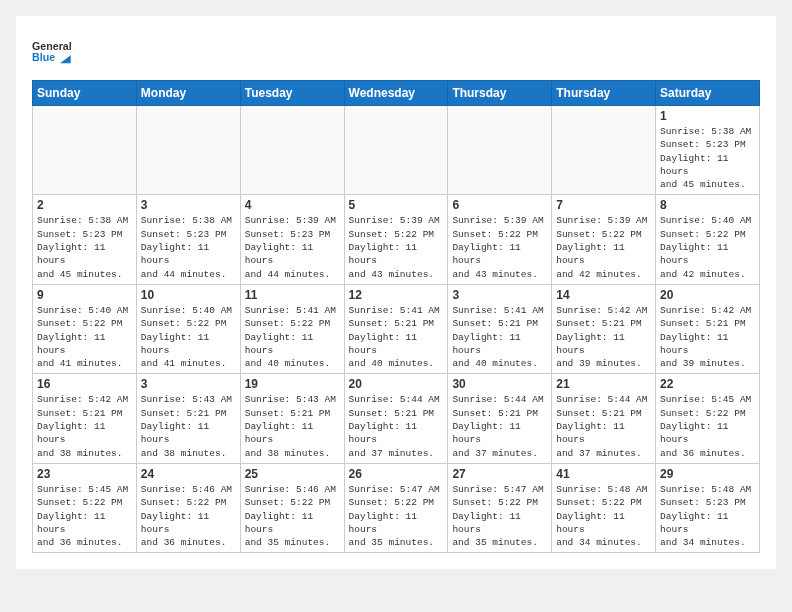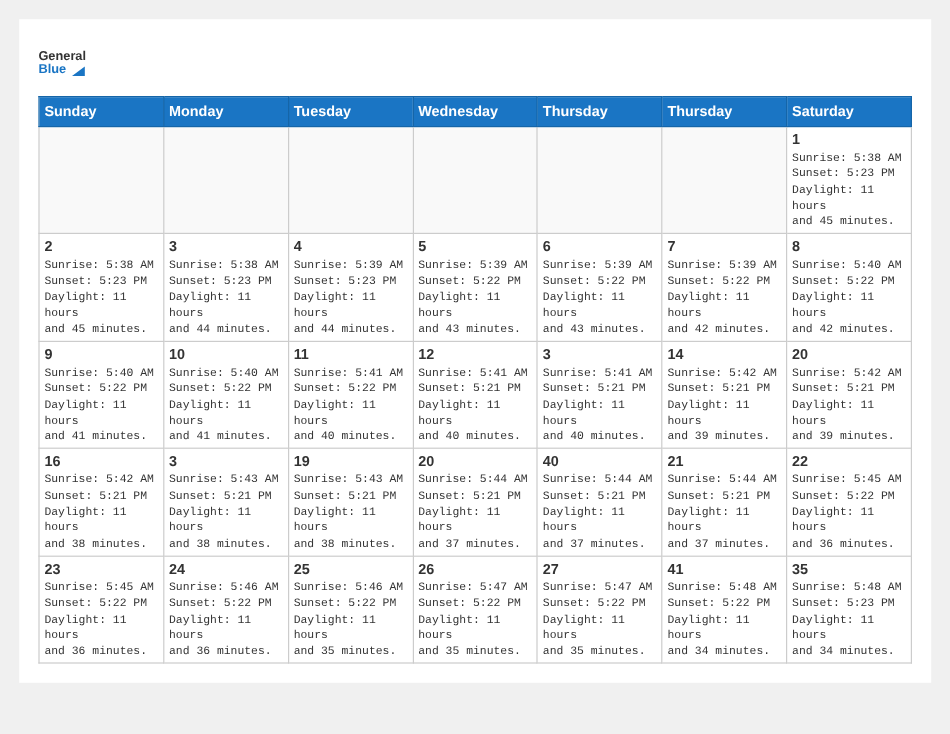--- a/index.html
+++ b/index.html
@@ -195,21 +195,21 @@
           </td>
           <td>
             <span class="day-number">19</span>
             <div class="day-info">Sunrise: 5:43 AM<br>Sunset: 5:21 PM<br>Daylight: 11 hours<br>and 38 minutes.</div>
           </td>
           <td>
             <span class="day-number">20</span>
             <div class="day-info">Sunrise: 5:44 AM<br>Sunset: 5:21 PM<br>Daylight: 11 hours<br>and 37 minutes.</div>
           </td>
           <td>
-            <span class="day-number">40</span>
+            <span class="day-number">30</span>
             <div class="day-info">Sunrise: 5:44 AM<br>Sunset: 5:21 PM<br>Daylight: 11 hours<br>and 37 minutes.</div>
           </td>
           <td>
             <span class="day-number">21</span>
             <div class="day-info">Sunrise: 5:44 AM<br>Sunset: 5:21 PM<br>Daylight: 11 hours<br>and 37 minutes.</div>
           </td>
           <td>
             <span class="day-number">22</span>
             <div class="day-info">Sunrise: 5:45 AM<br>Sunset: 5:22 PM<br>Daylight: 11 hours<br>and 36 minutes.</div>
           </td>
@@ -233,19 +233,19 @@
           </td>
           <td>
             <span class="day-number">27</span>
             <div class="day-info">Sunrise: 5:47 AM<br>Sunset: 5:22 PM<br>Daylight: 11 hours<br>and 35 minutes.</div>
           </td>
           <td>
             <span class="day-number">41</span>
             <div class="day-info">Sunrise: 5:48 AM<br>Sunset: 5:22 PM<br>Daylight: 11 hours<br>and 34 minutes.</div>
           </td>
           <td>
-            <span class="day-number">35</span>
+            <span class="day-number">29</span>
             <div class="day-info">Sunrise: 5:48 AM<br>Sunset: 5:23 PM<br>Daylight: 11 hours<br>and 34 minutes.</div>
           </td>
         </tr>
       </tbody>
   </table>
 </div>
 
 </body></html>

